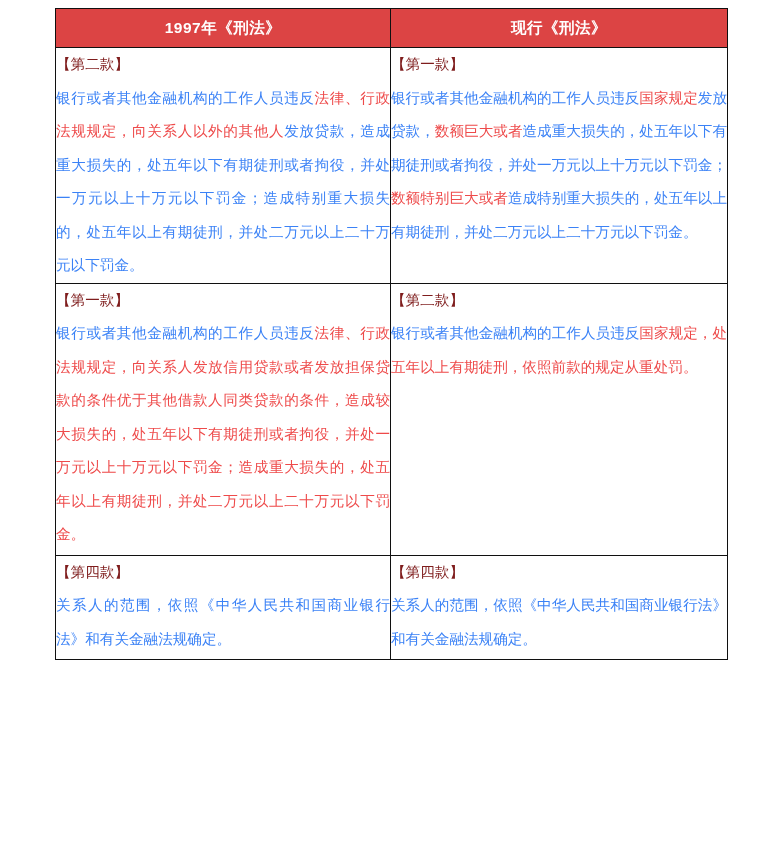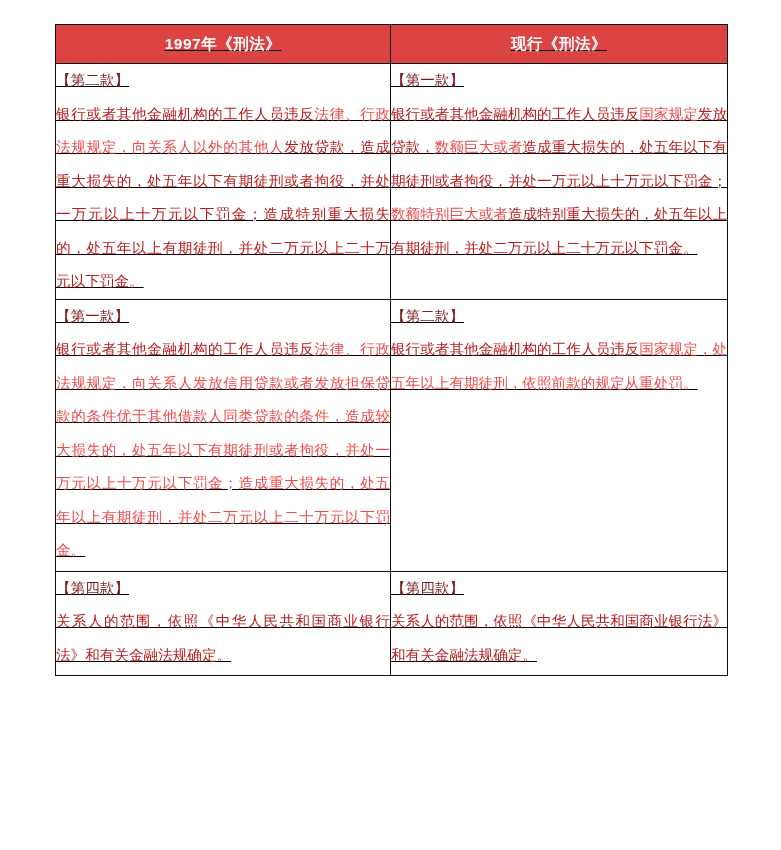--- a/index.html
+++ b/index.html
@@ -15,25 +15,24 @@
   }
   #page {
     position: relative;
     width: 781px;
     height: 850px;
     background: #ffffff;
   }
   .comparison-table {
     position: absolute;
     left: 55px;
-    top: 24px;
+    top: 8px;
     width: 672px;
     border-collapse: collapse;
     table-layout: fixed;
-    text-decoration: underline;
   }
   .comparison-table col.col-left  { width: 335px; }
   .comparison-table col.col-right { width: 337px; }
 
   .comparison-table th,
   .comparison-table td {
     border: 1px solid #101010;
     vertical-align: top;
     padding: 0;
   }
@@ -65,21 +64,21 @@
     display: block;
     color: #7f1d1d;
   }
   .para-body {
     display: block;
   }
   .hl {
     color: #ee4a4a;
   }
   .blk {
-    color: #b91c1c;
+    color: #3b82f6;
   }
   
   tr[data-name="table-row"]:nth-child(1) td { height: 228px; }
   tr[data-name="table-row"]:nth-child(2) td { height: 271px; }
   tr[data-name="table-row"]:nth-child(3) td { height: 103px; }
   tr[data-name="table-row"]:nth-child(4) td { height: 70px; }
 </style>
 </head>
 <body>
 

